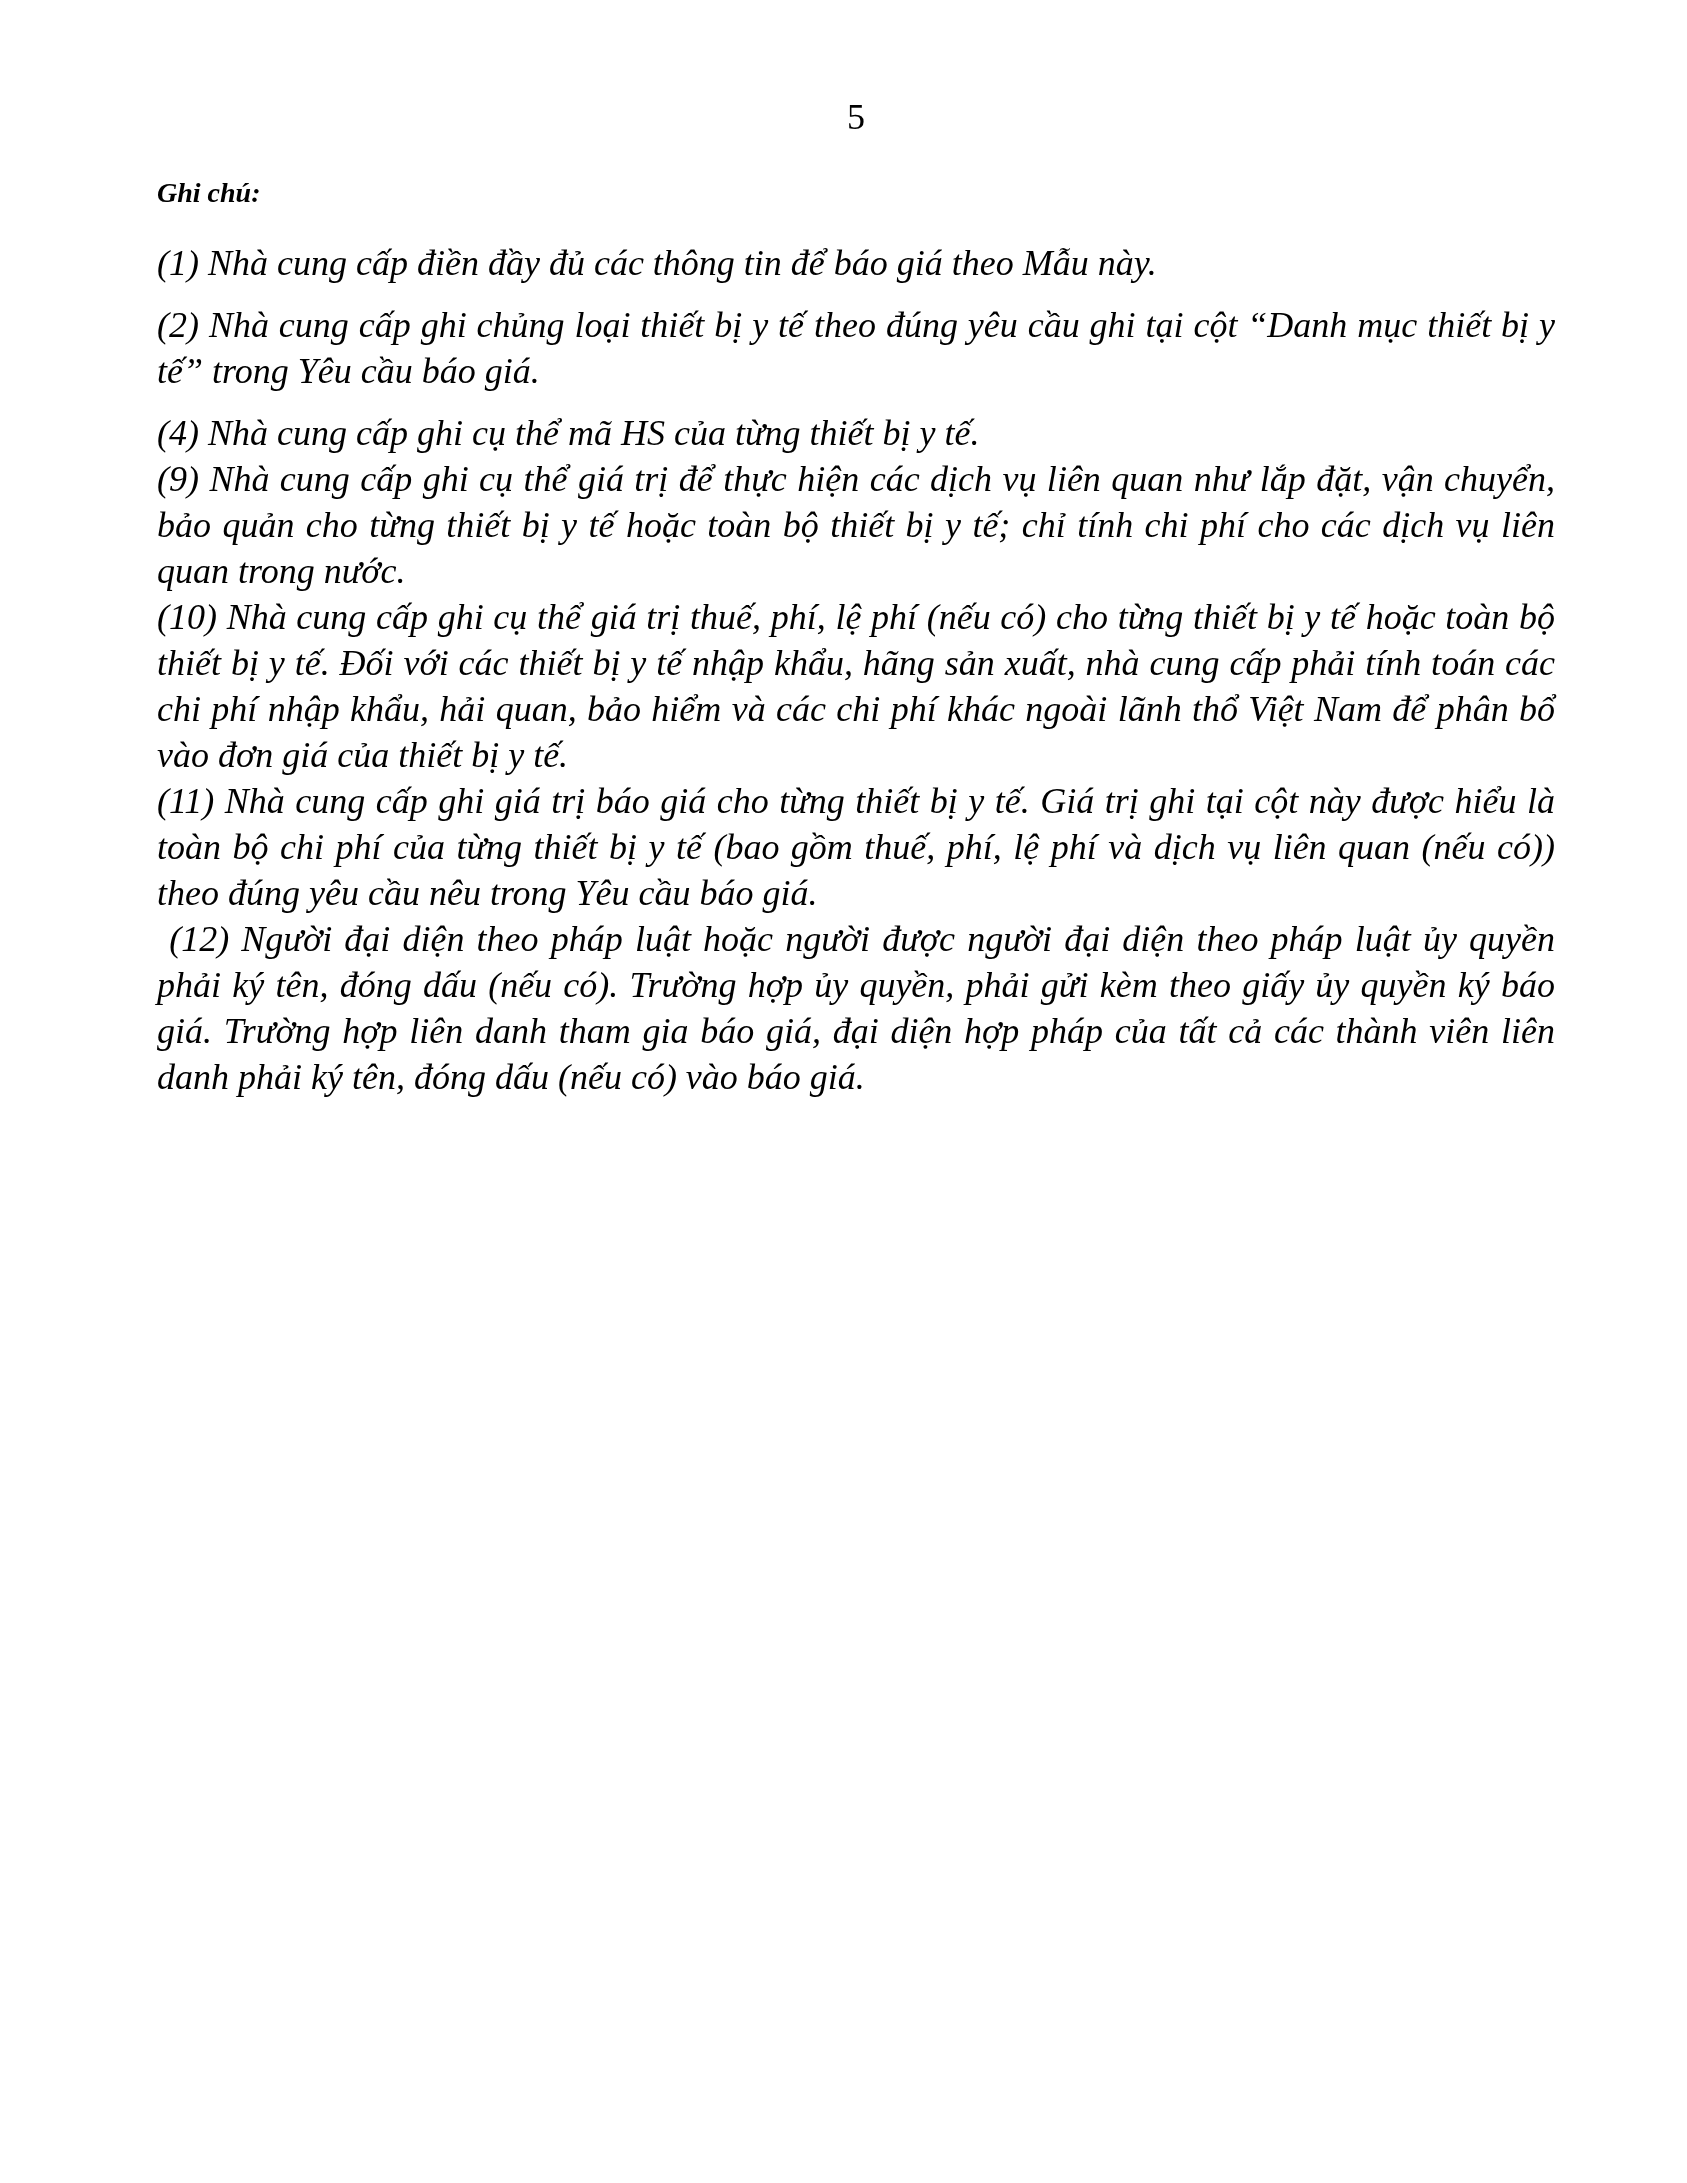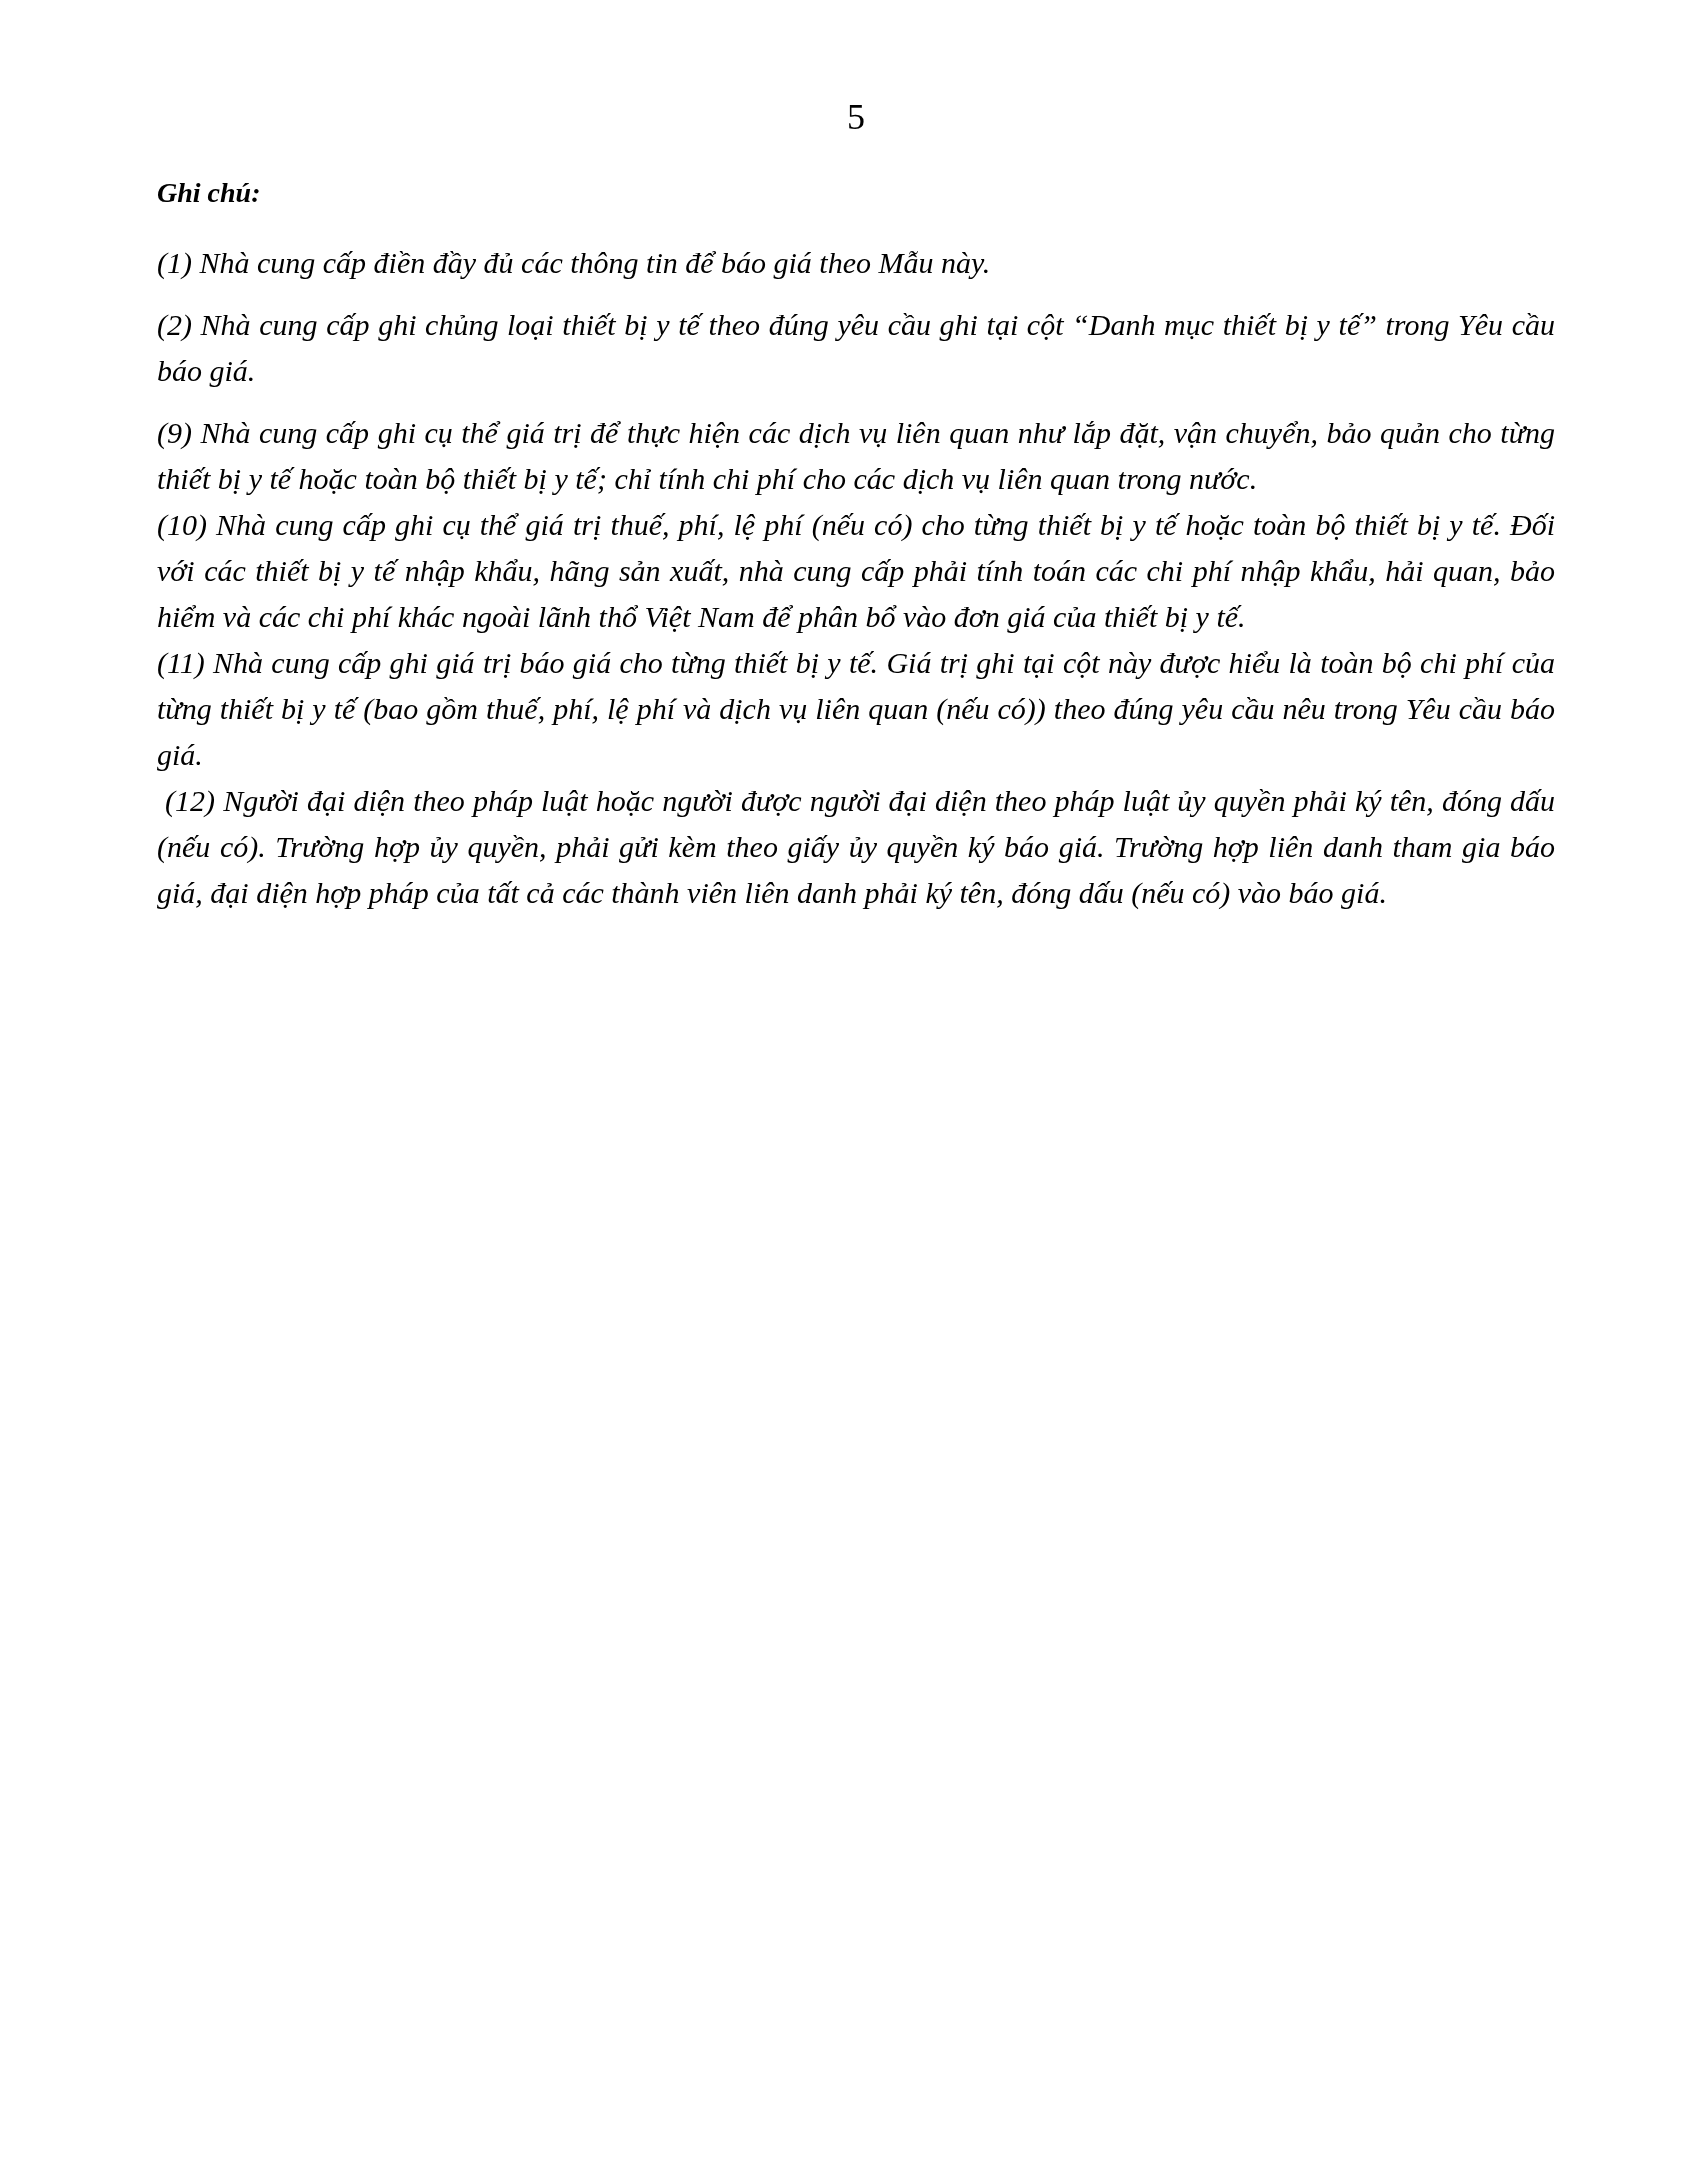--- a/index.html
+++ b/index.html
@@ -32,39 +32,40 @@
     width: 1398px;
   }
   .heading {
     font-size: 28px;
     line-height: 46px;
     font-weight: 700;
     font-style: italic;
     margin-bottom: 24px;
   }
   .para {
-    font-size: 30px;
+    font-size: 36px;
     line-height: 46px;
     font-style: italic;
     text-align: justify;
     text-justify: inter-word;
     margin: 0;
   }
   .para.sp { margin-bottom: 16px; }
 </style>
 </head>
 <body>
 
 <div class="page">
   <div class="pagenum">5</div>
 
   <div class="content">
     <div class="heading">Ghi chú:</div>
 
     <p class="para sp">(1) Nhà cung cấp điền đầy đủ các thông tin để báo giá theo Mẫu này.</p>
     <p class="para sp">(2) Nhà cung cấp ghi chủng loại thiết bị y tế theo đúng yêu cầu ghi tại cột “Danh mục thiết bị y tế” trong Yêu cầu báo giá.</p>
+    <p class="para">(4) Nhà cung cấp ghi cụ thể mã HS của từng thiết bị y tế.</p>
     <p class="para">(9) Nhà cung cấp ghi cụ thể giá trị để thực hiện các dịch vụ liên quan như lắp đặt, vận chuyển, bảo quản cho từng thiết bị y tế hoặc toàn bộ thiết bị y tế; chỉ tính chi phí cho các dịch vụ liên quan trong nước.</p>
     <p class="para">(10) Nhà cung cấp ghi cụ thể giá trị thuế, phí, lệ phí (nếu có) cho từng thiết bị y tế hoặc toàn bộ thiết bị y tế. Đối với các thiết bị y tế nhập khẩu, hãng sản xuất, nhà cung cấp phải tính toán các chi phí nhập khẩu, hải quan, bảo hiểm và các chi phí khác ngoài lãnh thổ Việt Nam để phân bổ vào đơn giá của thiết bị y tế.</p>
     <p class="para">(11) Nhà cung cấp ghi giá trị báo giá cho từng thiết bị y tế. Giá trị ghi tại cột này được hiểu là toàn bộ chi phí của từng thiết bị y tế (bao gồm thuế, phí, lệ phí và dịch vụ liên quan (nếu có)) theo đúng yêu cầu nêu trong Yêu cầu báo giá.</p>
     <p class="para">&nbsp;(12) Người đại diện theo pháp luật hoặc người được người đại diện theo pháp luật ủy quyền phải ký tên, đóng dấu (nếu có). Trường hợp ủy quyền, phải gửi kèm theo giấy ủy quyền ký báo giá. Trường hợp liên danh tham gia báo giá, đại diện hợp pháp của tất cả các thành viên liên danh phải ký tên, đóng dấu (nếu có) vào báo giá.</p>
   </div>
 </div>
 
 
 </body></html>

